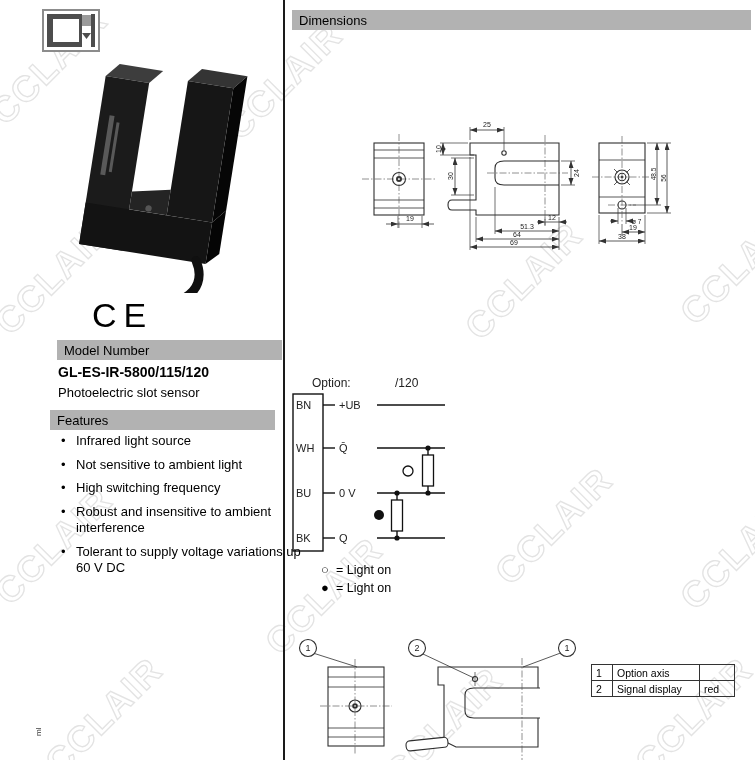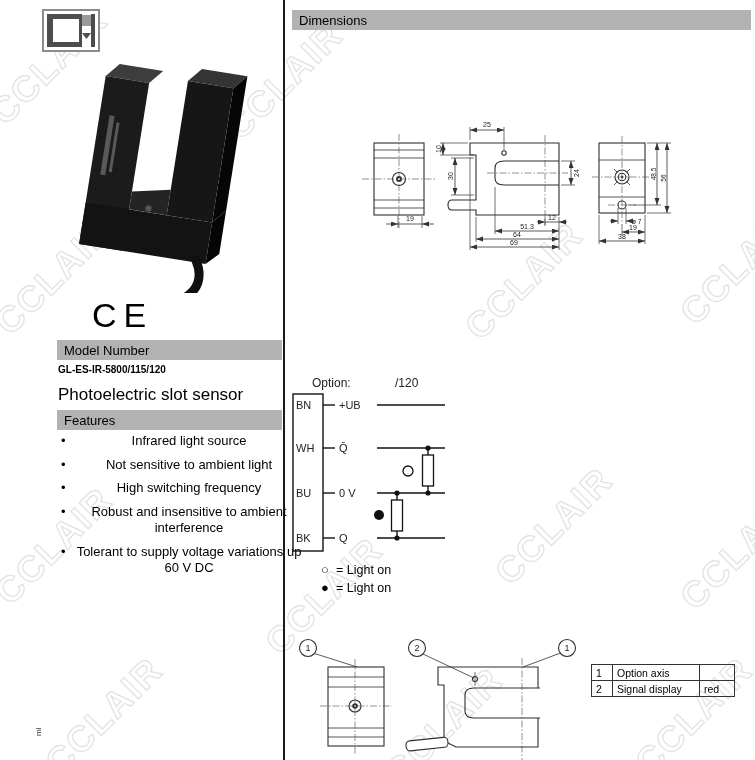--- a/index.html
+++ b/index.html
@@ -4,25 +4,25 @@
 <style>
   html,body{margin:0;padding:0;background:#fff;}
   .page{position:relative;width:755px;height:760px;background:#fff;overflow:hidden;
         font-family:"Liberation Sans",sans-serif;color:#000;}
   .divider{position:absolute;left:283px;top:0;width:2px;height:760px;background:#1a1a1a;}
   .hdr{position:absolute;background:#b2b2b2;font-weight:normal;font-size:13px;
        padding:3px 0 0 7px;height:17px;box-sizing:content-box;}
   .watermark{position:absolute;font-weight:bold;font-size:36px;letter-spacing:2px;
        color:transparent;-webkit-text-stroke:1.3px #e3e3e3;white-space:nowrap;
        transform:rotate(-45deg);pointer-events:none;user-select:none;}
-  .model-number{position:absolute;left:58px;top:364px;font-weight:bold;font-size:10px;}
-  .model-type{position:absolute;left:58px;top:385px;font-size:17px;}
+  .model-number{position:absolute;left:58px;top:364px;font-weight:bold;font-size:14px;}
+  .model-type{position:absolute;left:58px;top:385px;font-size:13px;}
   .features-list{position:absolute;left:58px;top:433px;width:226px;margin:0;
        padding-left:18px;font-size:13px;line-height:16.5px;list-style:none;}
-  .features-list li{margin-bottom:7px;position:relative;text-align:center;}
+  .features-list li{margin-bottom:7px;position:relative;}
   .features-list li::before{content:"\2022";position:absolute;left:-15px;top:0;}
   .ce-mark{position:absolute;left:92px;top:296px;font-size:34px;letter-spacing:7px;}
   .legend{position:absolute;left:297px;top:561px;font-size:12.5px;line-height:17px;margin-left:24px;}
   .legend .sym{display:inline-block;width:15px;font-size:13px;}
   .ind-table{position:absolute;left:591px;top:664px;border-collapse:collapse;
        font-size:10.5px;}
   .ind-table td{border:1px solid #333;height:15px;padding:0 4px;white-space:nowrap;}
   .footer-vert{position:absolute;left:34px;top:736px;font-size:8px;color:#333;
        transform:rotate(-90deg);transform-origin:left top;}
   svg{position:absolute;}
@@ -80,21 +80,21 @@
       <path d="M158,216 C168,232 164,246 152,255" stroke="#101010" stroke-width="9" stroke-linecap="round" fill="none"></path>
     </g>
   </svg>
 
   <div class="ce-mark">CE</div>
 
   <div class="hdr" style="left:57px;top:340px;width:218px">Model Number</div>
   <div class="model-number">GL-ES-IR-5800/115/120</div>
   <div class="model-type">Photoelectric slot sensor</div>
 
-  <div class="hdr" style="left:57px;top:410px;width:218px">Features</div>
+  <div class="hdr" style="left:50px;top:410px;width:218px">Features</div>
   <ul class="features-list">
     <li>Infrared light source</li>
     <li>Not sensitive to ambient light</li>
     <li>High switching frequency</li>
     <li>Robust and insensitive to ambient interference</li>
     <li>Tolerant to supply voltage variations up 60 V DC</li>
   </ul>
 
   <div class="hdr" style="left:292px;top:10px;width:452px">Dimensions</div>
 

